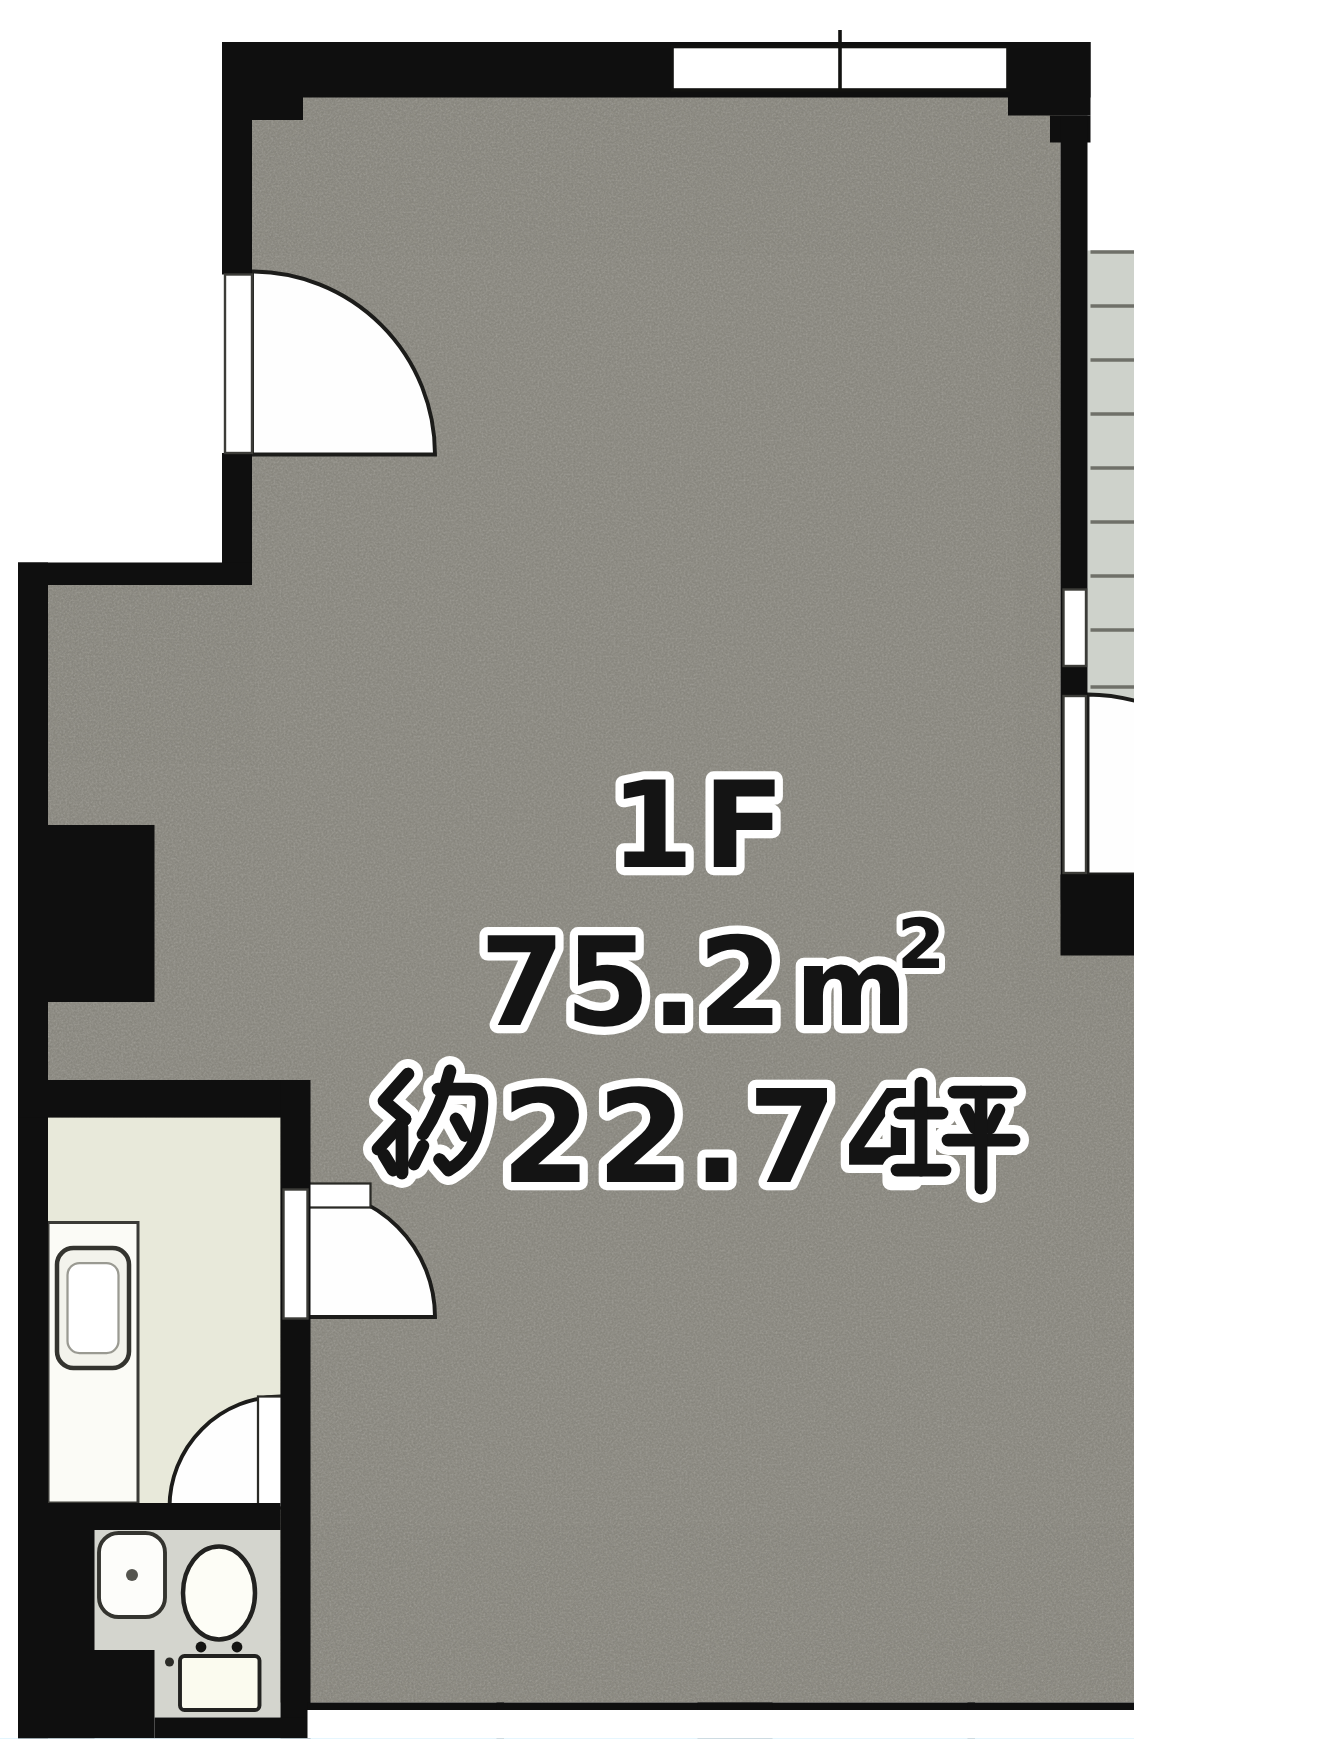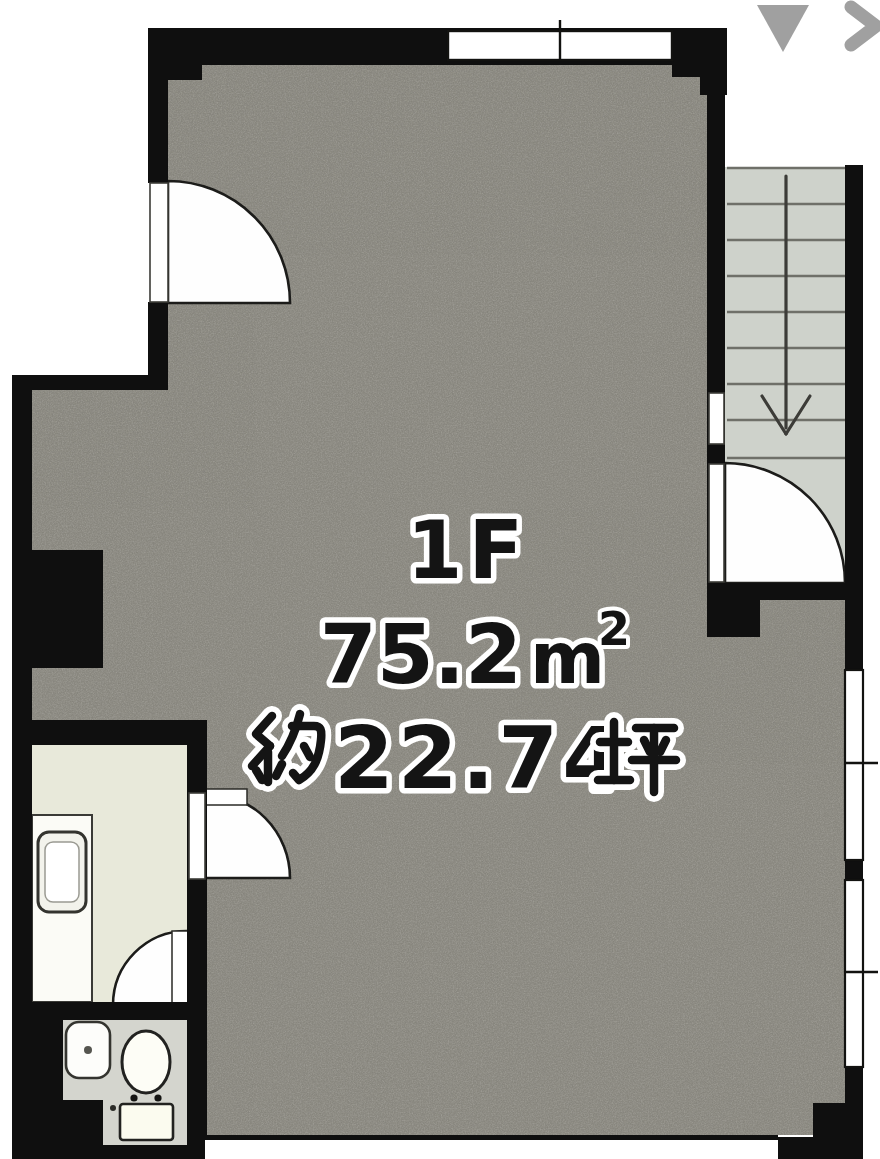--- a/index.html
+++ b/index.html
@@ -1,16 +1,16 @@
 <!DOCTYPE html>
 <html><head>
 <meta charset="utf-8">
 <style>
   html,body{margin:0;padding:0;background:#ffffff;}
-  #stage{position:relative;width:880px;height:1159px;background:#7dd3fc;overflow:hidden;
+  #stage{position:relative;width:756px;height:1159px;background:#7dd3fc;overflow:hidden;
          font-family:"DejaVu Sans","Liberation Sans",sans-serif;}
   svg text{font-family:"DejaVu Sans","Liberation Sans",sans-serif;font-weight:700;}
 </style>
 </head>
 <body>
 
 <div id="stage">
 <svg width="880" height="1159" viewBox="0 0 880 1159" xmlns="http://www.w3.org/2000/svg">
   <defs>
     <clipPath id="mainClip">

